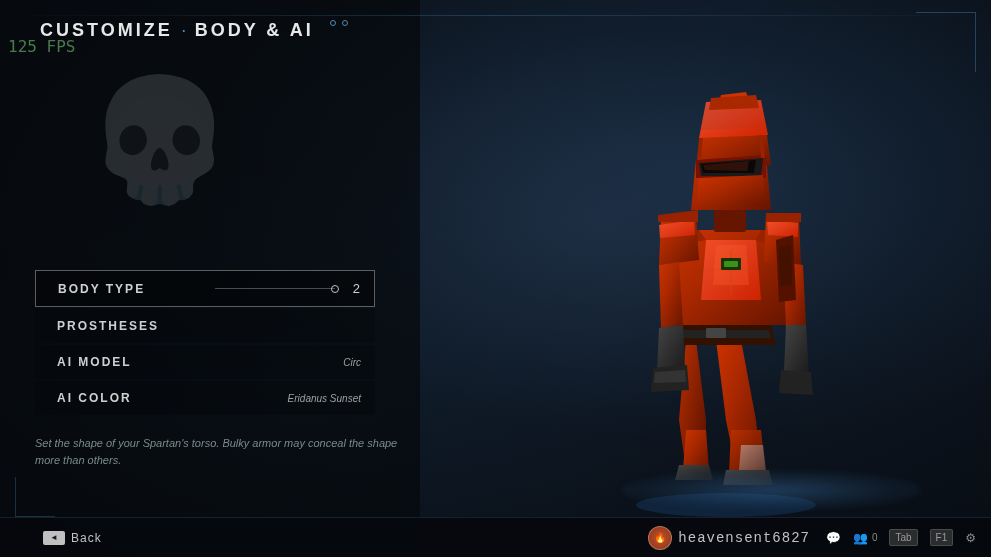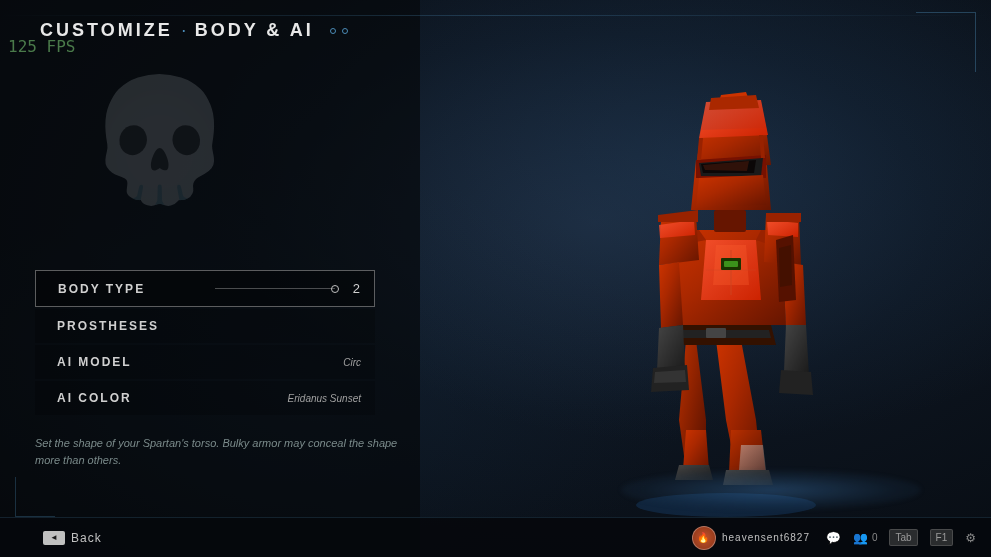--- a/index.html
+++ b/index.html
@@ -52,21 +52,21 @@
       font-family: monospace;
       margin-top: 17px;
     }
 
     
     .header {
       position: absolute;
       top: 20px; left: 40px;
       z-index: 10;
       display: flex;
-      align-items: center;
+      align-items: flex-start;
       gap: 8px;
     }
 
     .header-title {
       font-size: 18px;
       font-weight: 700;
       letter-spacing: 3px;
       color: #e8e8e8;
       text-transform: uppercase;
     }
@@ -291,23 +291,24 @@
       border-radius: 50%;
       background: radial-gradient(circle, #c0522a 0%, #8a3318 100%);
       border: 1px solid rgba(255,255,255,0.3);
       display: flex;
       align-items: center;
       justify-content: center;
       font-size: 10px;
     }
 
     .player-name {
-      font-size: 10px;
+      font-size: 14px;
       color: #c0c0c0;
       letter-spacing: 1px;
+      font-family: Liberation Mono, monospace;
     }
 
     .bottom-icons {
       display: flex;
       align-items: center;
       gap: 12px;
     }
 
     .bottom-icon-group {
       display: flex;

